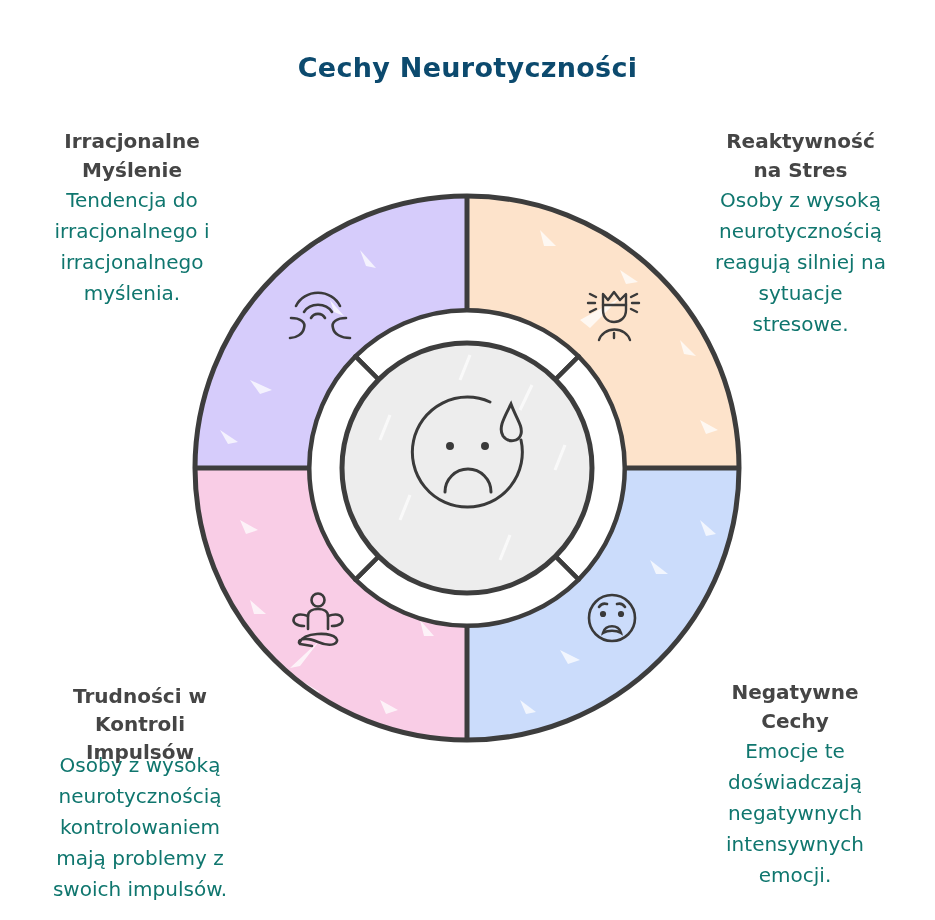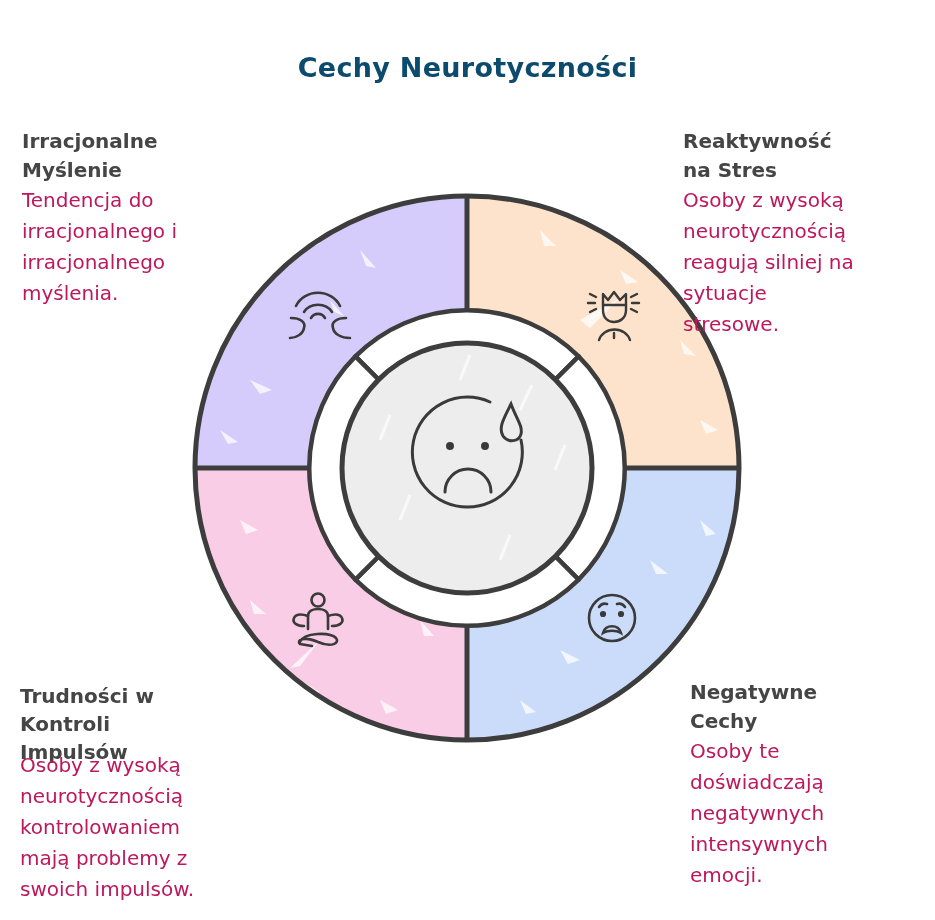--- a/index.html
+++ b/index.html
@@ -1,22 +1,22 @@
 <!DOCTYPE html>
 <html><head>
 <meta charset="utf-8">
 <style>
   html, body { margin: 0; padding: 0; background: #ffffff; }
   body { width: 935px; height: 920px; position: relative; overflow: hidden;
          font-family: "DejaVu Sans", sans-serif; color: #3f3f3f; }
   .title { position: absolute; left: 0; width: 935px; top: 52px; text-align: center;
            font-size: 27px; font-weight: bold; color: #0c4a6e; letter-spacing: 0.3px; }
-  .block { position: absolute; }
+  .block { position: absolute; text-align: center; }
   .block .head { font-weight: bold; font-size: 20px; line-height: 29px; color: #454545; }
-  .block .desc { font-size: 20px; line-height: 31px; color: #be185d; }
+  .block .desc { font-size: 20px; line-height: 31px; color: #0f766e; }
   #wheel { position: absolute; left: 0; top: 0; }
 </style>
 </head>
 <body>
 
 <div class="title">Cechy Neurotyczności</div>
 
 <svg id="wheel" width="935" height="920" viewBox="0 0 935 920">
 
   <path d="M467,468 L195,468 A272,272 0 0 1 467,196 Z" fill="#d6ccfb"></path>
@@ -163,19 +163,19 @@
     <div>swoich impulsów.</div>
   </div>
 </div>
 
 <div class="block" style="left:690px; top:650px; width:210px;margin-top:28px;">
   <div class="head">
     <div>Negatywne</div>
     <div>Cechy</div>
   </div>
   <div class="desc">
-    <div>Osoby te</div>
+    <div>Emocje te</div>
     <div>doświadczają</div>
     <div>negatywnych</div>
     <div>intensywnych</div>
     <div>emocji.</div>
   </div>
 </div>
 
 </body></html>

